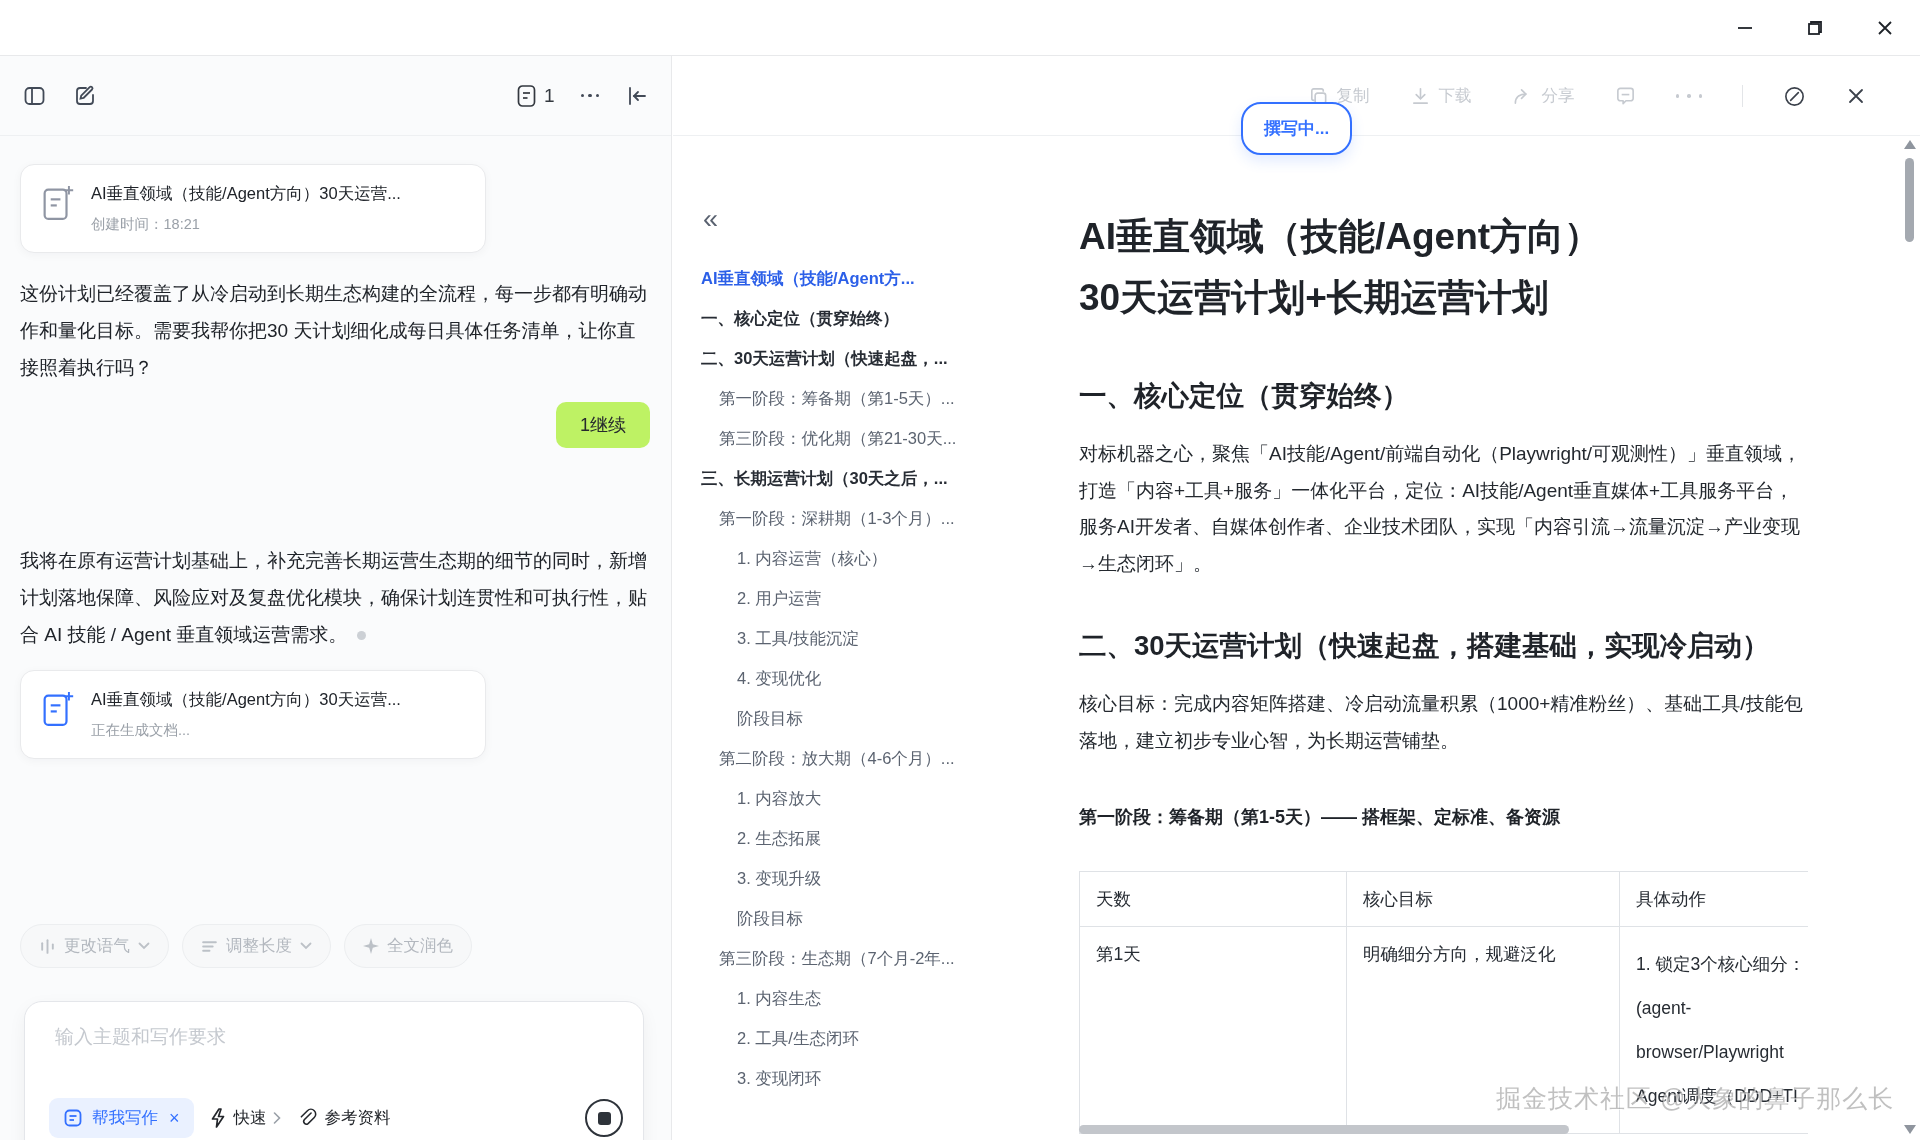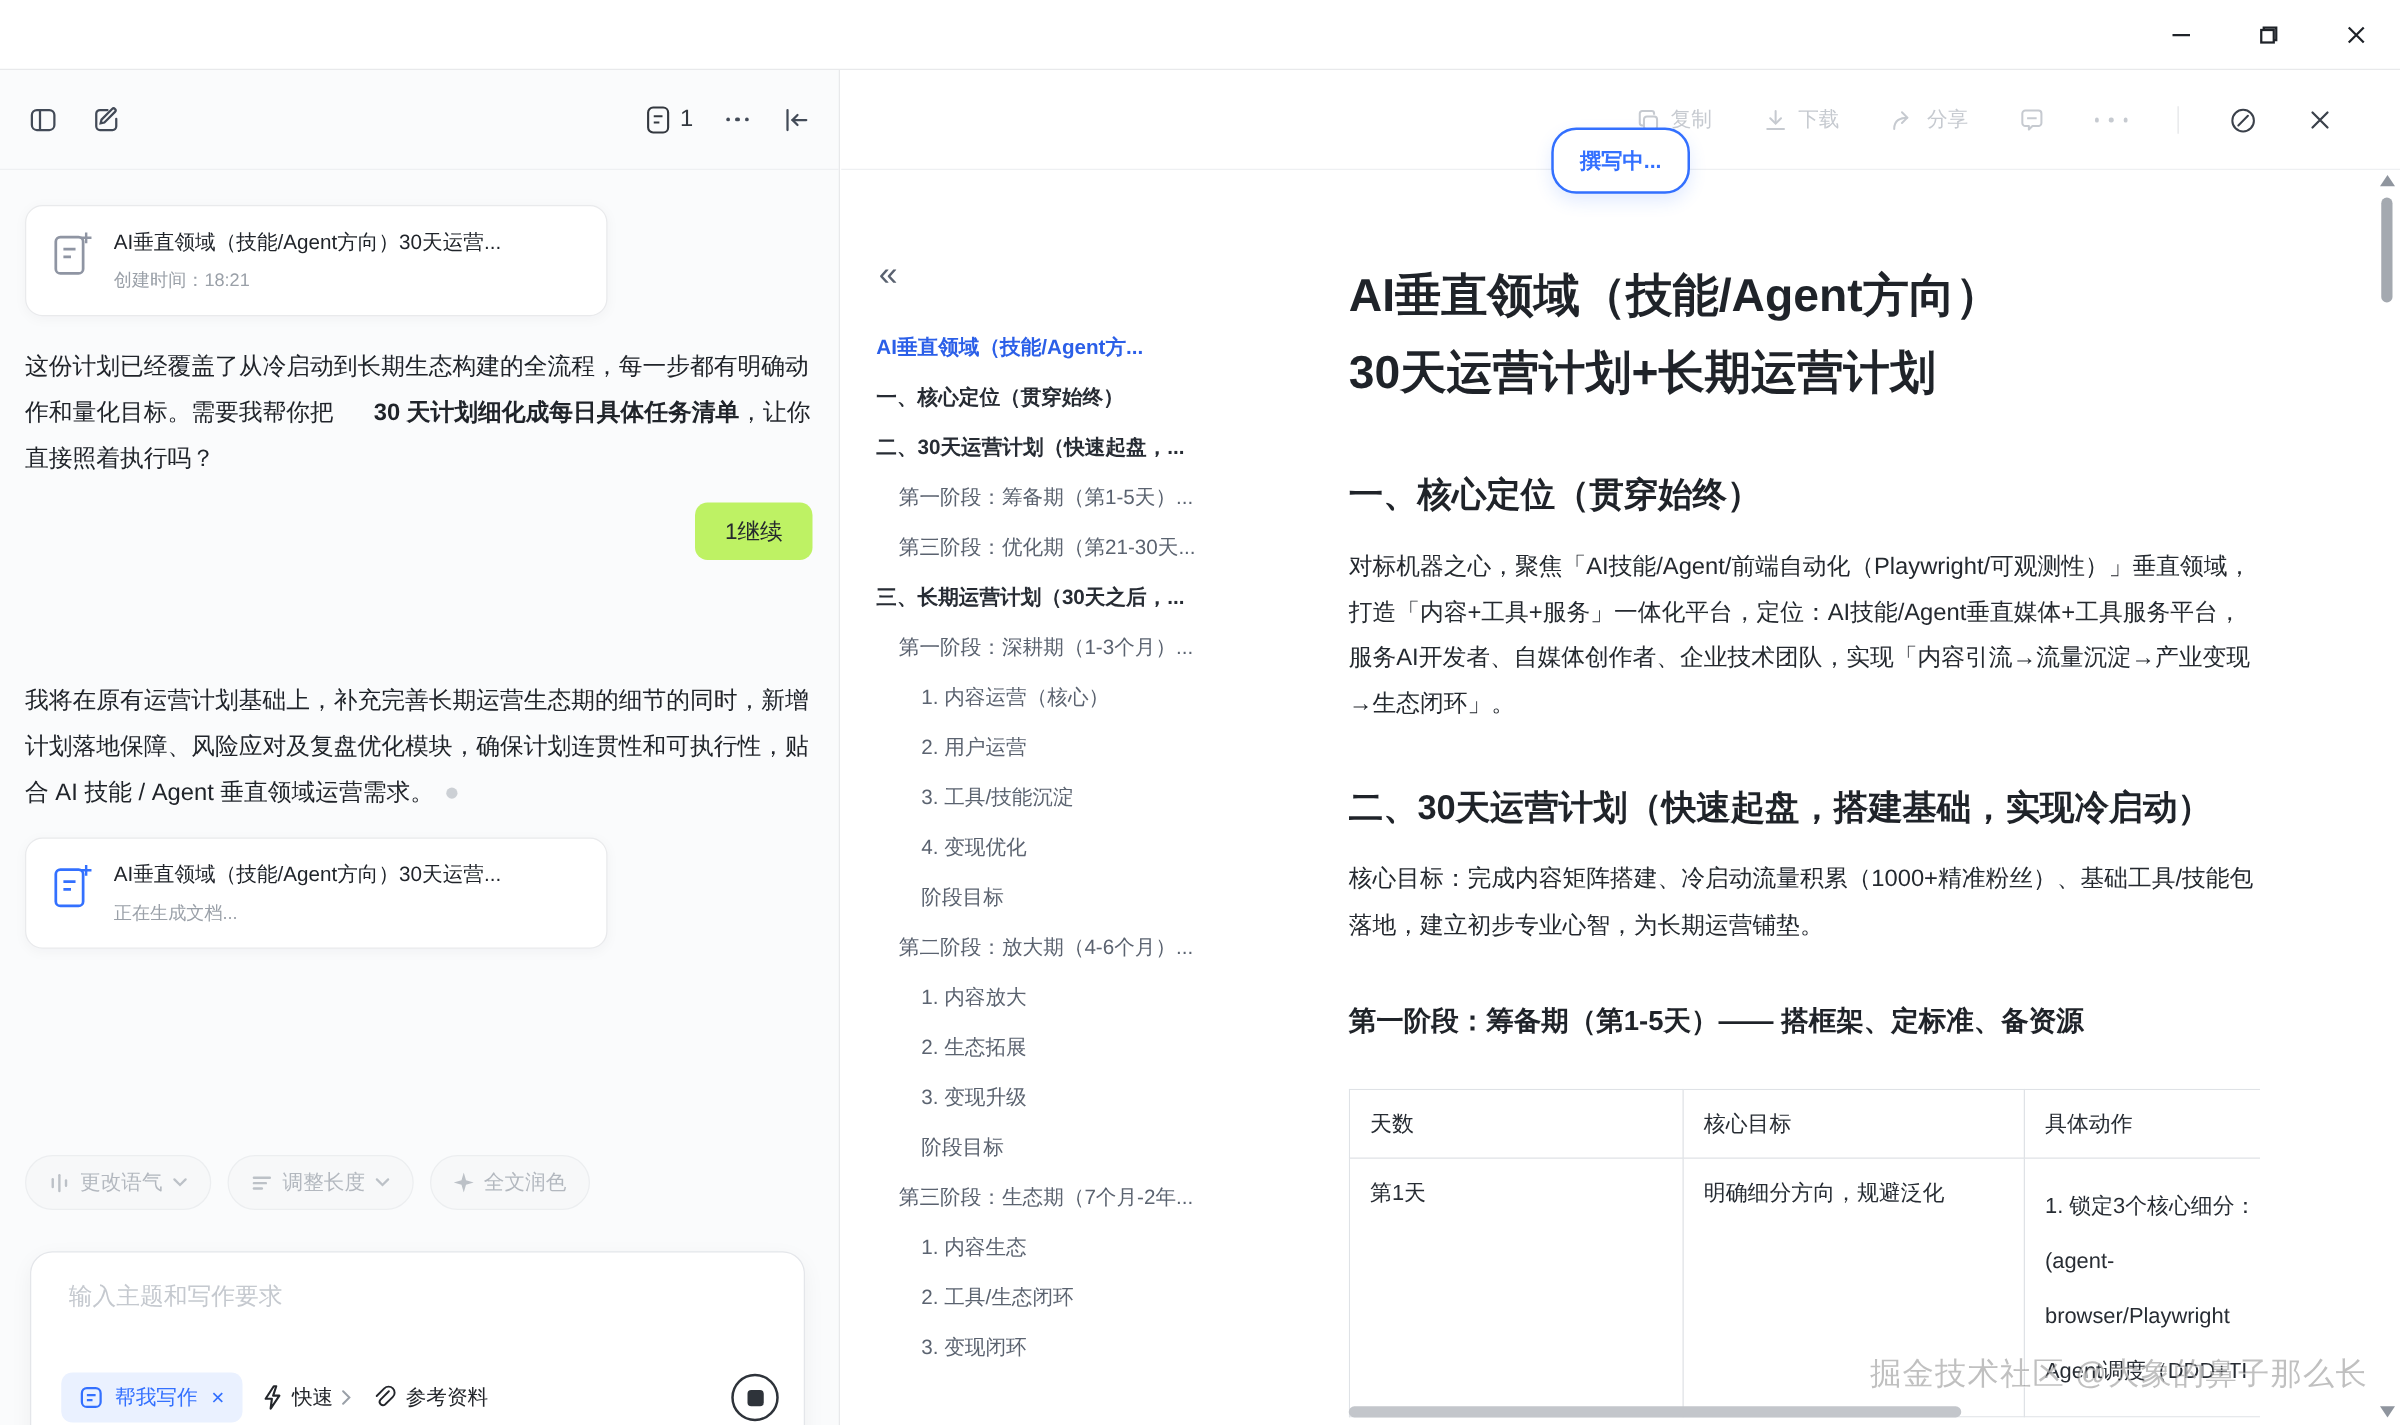--- a/index.html
+++ b/index.html
@@ -32,21 +32,21 @@
     padding:18px 20px; display:flex; gap:16px; align-items:flex-start;
     box-shadow:0 2px 10px rgba(31,35,41,.04); cursor:pointer; }
   .doc-card .dc-title { font-size:16.5px; color:#20242a; white-space:nowrap; overflow:hidden; }
   .doc-card .dc-meta { font-size:14.5px; color:#9aa0a8; margin-top:10px; }
   .card1 { margin-top:28px; }
   .card2 { margin-top:17px; }
 
   .msg { font-size:19px; line-height:37px; color:#20242a; width:630px; }
   .msg1 { margin-top:22px; }
   .msg2 { margin-top:94px; }
-  .msg b { font-weight:700;margin-left:32px; }
+  .msg b { font-weight:400; }
   .gen-dot { display:inline-block; width:9px; height:9px; border-radius:50%;
     background:#ccd0d5; margin-left:10px; vertical-align:middle; }
 
   .continue-row { width:630px; margin-top:16px; text-align:right; }
   .continue-btn { display:inline-block; background:#bef264; border-radius:10px;
     padding:11px 24px; font-size:18px; color:#26292e; cursor:pointer; }
 
   .quick-row { position:absolute; left:20px; top:868px; display:flex; gap:13px; }
   .pill { height:44px; display:flex; align-items:center; gap:8px; padding:0 18px;
     background:#f7f8f9; border:1px solid #eceef0; border-radius:22px;
@@ -90,21 +90,21 @@
   .oi.o-doc { color:#2b5fe8; font-weight:700; padding-left:10px; }
   .oi.o-h1 { color:#272c34; font-weight:700; padding-left:10px; }
   .oi.o-h2 { padding-left:28px; }
   .oi.o-h3 { padding-left:46px; }
 
   
   .doc { position:absolute; left:406px; top:0; width:730px; }
   .doc h1 { margin-top:150px; font-size:37px; line-height:61px; font-weight:700; color:#1f2329; }
   .doc h2 { margin-top:46px; font-size:27.5px; line-height:44px; font-weight:700; color:#1f2329; }
   .doc h2.second { margin-top:42px; }
-  .doc h3 { margin-top:36px; font-size:22px; line-height:44px; font-weight:700; color:#1f2329; }
+  .doc h3 { margin-top:36px; font-size:18px; line-height:44px; font-weight:700; color:#1f2329; }
   .doc p { margin-top:18px; font-size:19px; line-height:36.5px; color:#24292f; }
 
   .table-wrap { margin-top:32px; width:729px; overflow:hidden; }
   table.doc-table { border-collapse:collapse; table-layout:fixed; width:900px; }
   .doc-table th, .doc-table td { border:1px solid #dfe2e6; text-align:left;
     font-weight:400; font-size:17.5px; color:#272c33; padding:15px 16px; vertical-align:top; }
   .doc-table col.c1 { width:267px; } .doc-table col.c2 { width:273px; } .doc-table col.c3 { width:360px; }
   .doc-table th { height:55px; }
   .cell-line { white-space:nowrap; line-height:44px; }
   td.actions { line-height:44px; }

